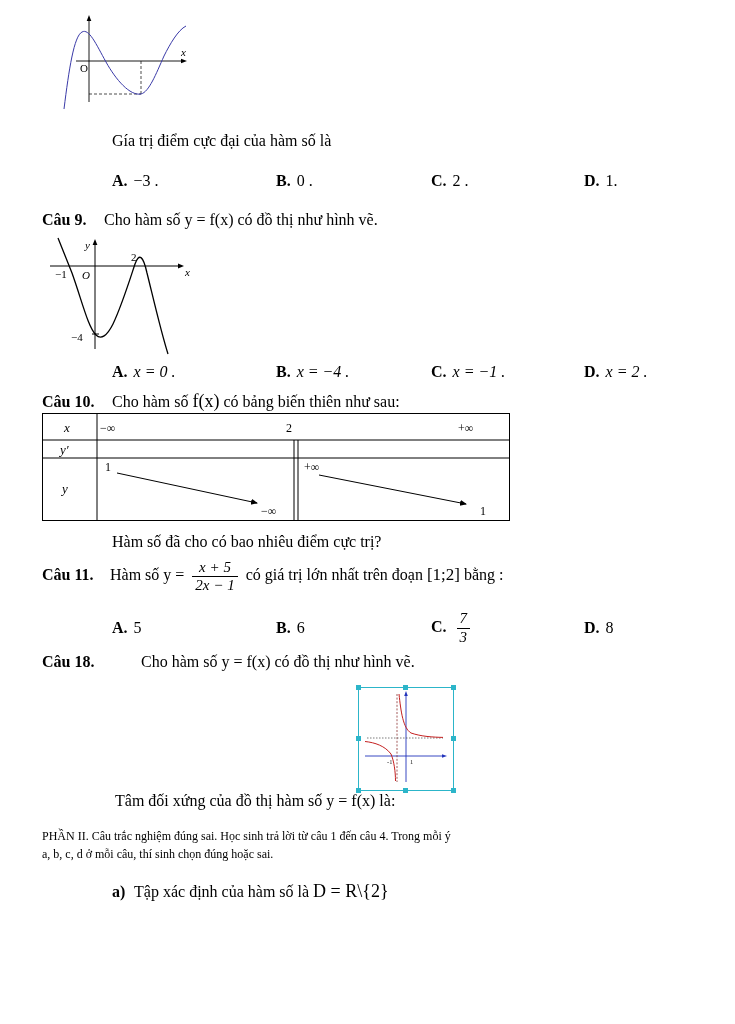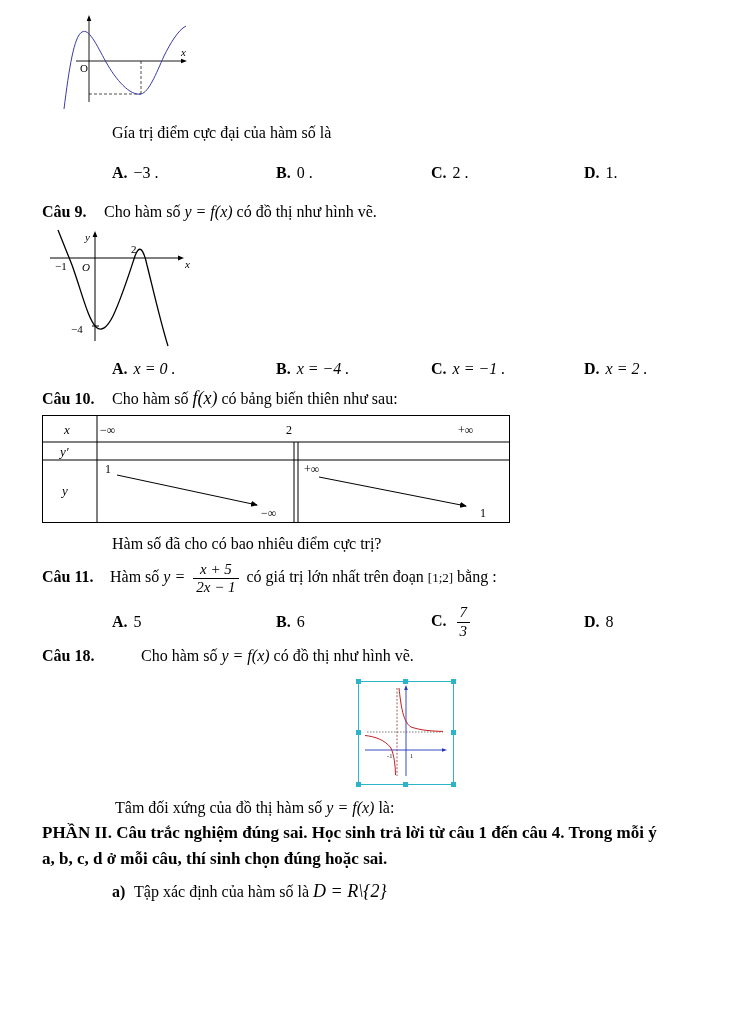--- a/index.html
+++ b/index.html
@@ -3,36 +3,36 @@
 <meta charset="utf-8">
 <style>
   html,body{margin:0;padding:0;background:#ffffff}
   .page{width:735px;height:1024px;background:#fff;color:#000;
     font-family:"Liberation Serif","DejaVu Serif",serif;font-size:16px;
     padding:14px 40px 8px 42px;box-sizing:border-box;overflow:hidden;position:relative}
   p{margin:0}
   .qline{line-height:1.3}
   .qnum{font-weight:bold;display:inline-block}
   .w58{min-width:58px}.w64{min-width:64px}.w66{min-width:66px}.w95{min-width:95px}
-  .math{font-style:italic}
-  .math-lg{font-style:italic;font-size:18px}
-  .bracket{font-size:13px}
+  .math{}
+  .math-lg{font-size:18px}
+  .bracket{font-size:17px}
   .indent{margin-left:70px}
   .indent73{margin-left:73px}
   .ml14{margin-left:14px}
-  .mt3{margin-top:20px}.mt4{margin-top:8px}.mt5{margin-top:5px}.mt6{margin-top:6px}
-  .mt7{margin-top:7px}.mt9{margin-top:9px}.mt13{margin-top:13px}.mtn12{margin-top:-12px}
+  .mt3{margin-top:20px}.mt4{margin-top:16px}.mt5{}.mt6{margin-top:6px}
+  .mt7{margin-top:7px}.mt9{margin-top:9px}.mt13{}.mtn12{margin-top:-12px}
   .answers{display:grid;grid-template-columns:164px 155px 153px auto;margin-left:70px;align-items:center}
   .alabel{font-weight:bold;margin-right:6px}
   .mathans .atext{font-style:italic}
   .frac{display:inline-block;text-align:center;vertical-align:middle;font-style:italic;
     font-size:15px;line-height:1.15;margin:0 4px}
   .frac .num{display:block;border-bottom:1px solid #000;padding:0 3px}
   .frac .den{display:block;padding:0 3px}
-  .part2{font-weight:bold;line-height:1.5;margin-top:2px;font-size:17px}
+  .part2{font-weight:normal;line-height:1.5;margin-top:16px;font-size:12px}
   .sub{margin-left:70px;line-height:1.35}
   .sublabel{font-weight:bold;margin-right:5px}
   svg text{fill:#000;font-family:"Liberation Serif","DejaVu Serif",serif}
   .gl{font-size:11px}
   .gli{font-size:11px;font-style:italic}
   .tv{font-size:13px;font-style:italic}
   .tn{font-size:12px}
   .tsm{font-size:6.5px;fill:#222}
   .fig12{position:relative;width:94px;height:102px;border:1px solid #2cb5c9;
     margin:14px 0 0 316px;background:#fff}

